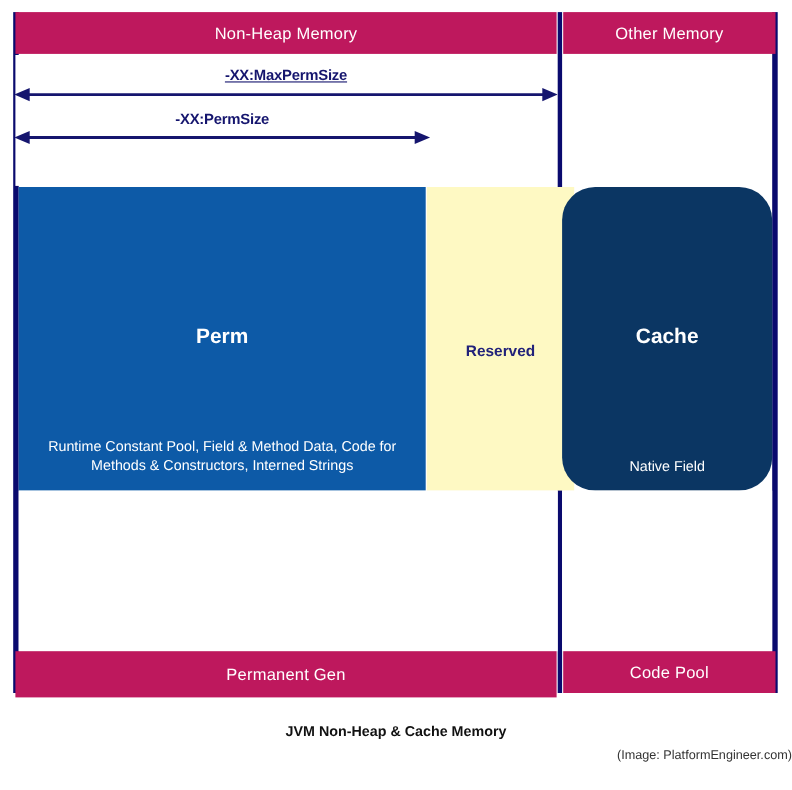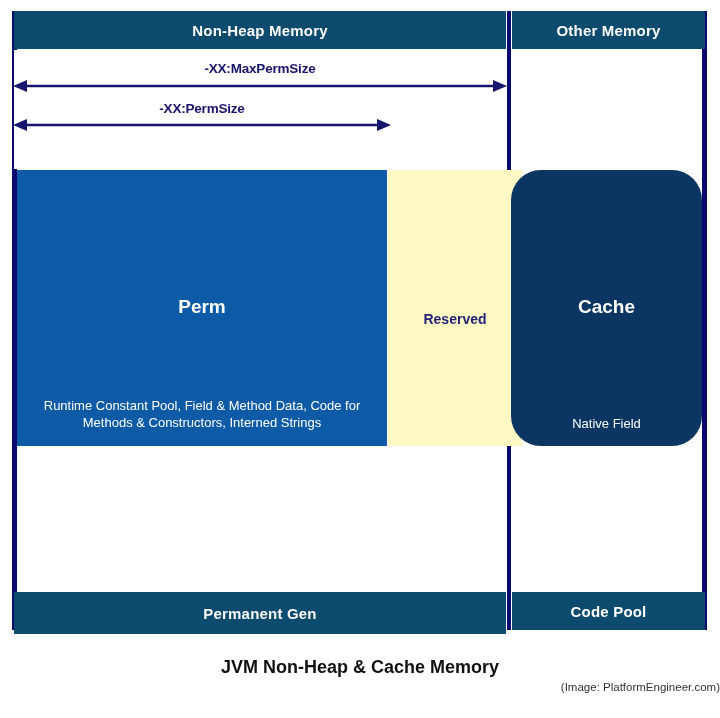--- a/index.html
+++ b/index.html
@@ -26,23 +26,23 @@
   
   .abs { position: absolute; box-sizing: border-box; }
 
   
   .frame-rule {
     background: #0a0a6e;
   }
 
   
   .navy-bar {
-    background: #0c4a6e;
+    background: #be185d;
     color: #ffffff;
-    font-weight: bold;
+    font-weight: normal;
     font-size: 15px;
     display: flex;
     align-items: center;
     justify-content: center;
     letter-spacing: 0.2px;
   }
 
   
   .arrow-label {
     position: absolute;
@@ -85,21 +85,21 @@
     font-size: 14px;
     color: #22227a;
   }
 
   
   .caption-main {
     position: absolute;
     left: 0; right: 0;
     text-align: center;
     font-weight: bold;
-    font-size: 18px;
+    font-size: 13px;
     color: #111111;
   }
   .caption-sub {
     position: absolute;
     left: 0; right: 0;
     text-align: right;
     font-size: 11.5px;
     color: #333333;
   }
 </style>
@@ -115,21 +115,21 @@
   <div class="abs navy-bar" style="left:14px; top:11px; width:492px; height:38px;">
     <span>Non-Heap Memory</span>
   </div>
 
   <div class="abs navy-bar" style="left:512px; top:11px; width:193px; height:38px;">
     <span>Other Memory</span>
   </div>
 
   <div class="abs" style="left:14px; top:50px; width:492px; height:119px; background:#ffffff;">
 
-    <div class="arrow-label" style="left:0; right:0; text-align:center; top:11px;">-XX:MaxPermSize</div>
+    <div class="arrow-label" style="left:0; right:0; text-align:center; top:11px;text-decoration:underline;">-XX:MaxPermSize</div>
     <svg class="arrow-svg" width="494" height="16" style="left:-1px; top:28px;" viewBox="0 0 494 16">
       <line x1="11" y1="8" x2="484" y2="8" stroke="#15156e" stroke-width="2.6"></line>
       <polygon points="0,8 14,2 14,14" fill="#15156e"></polygon>
       <polygon points="494,8 480,2 480,14" fill="#15156e"></polygon>
     </svg>
 
     <div class="arrow-label" style="left:0; width:376px; text-align:center; top:51px;">-XX:PermSize</div>
     <svg class="arrow-svg" width="378" height="16" style="left:-1px; top:67px;" viewBox="0 0 378 16">
       <line x1="11" y1="8" x2="368" y2="8" stroke="#15156e" stroke-width="2.6"></line>
       <polygon points="0,8 14,2 14,14" fill="#15156e"></polygon>

